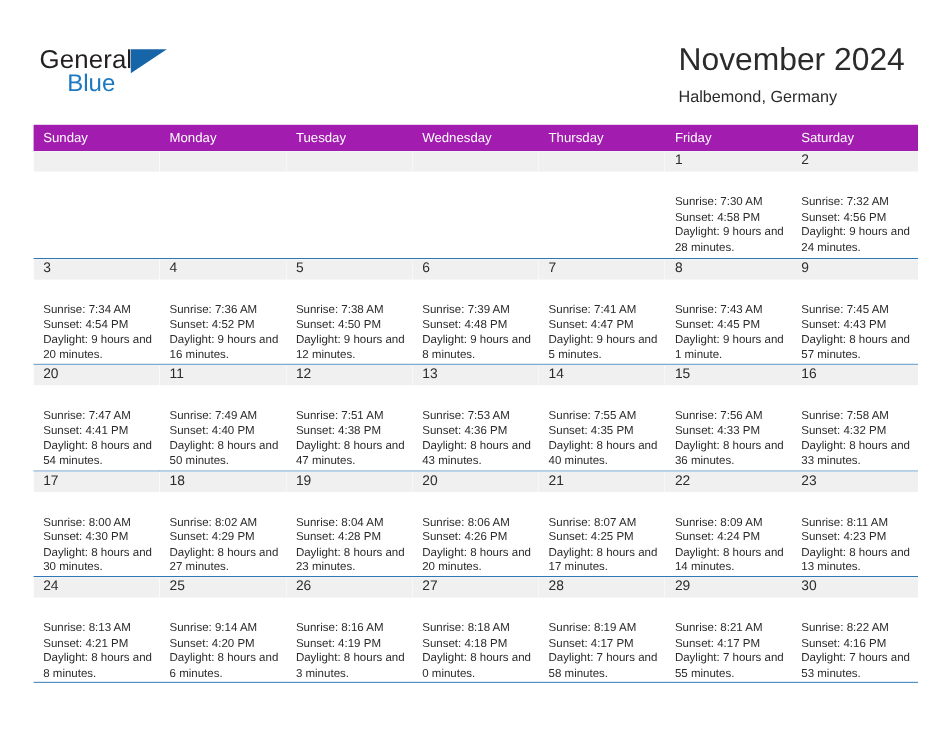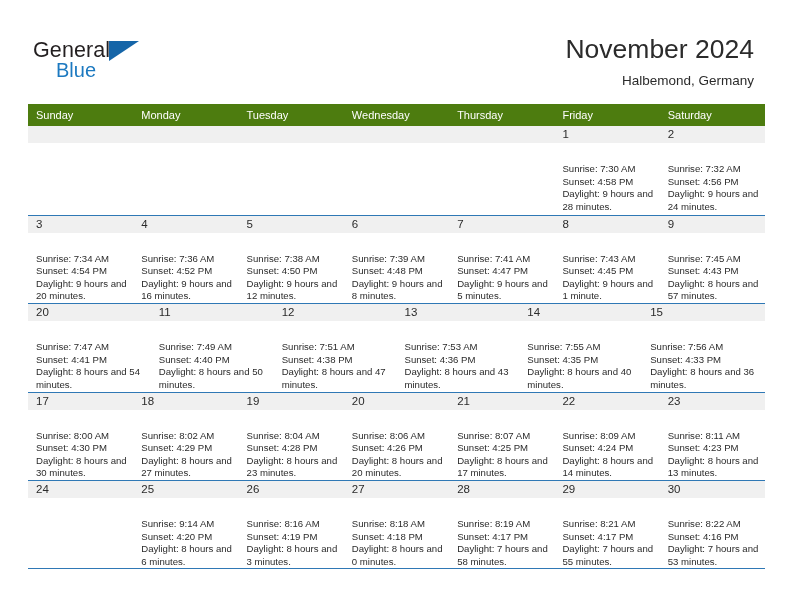--- a/index.html
+++ b/index.html
@@ -60,21 +60,20 @@
     width: 0;
     height: 0;
     border-left: 30px solid #1565a8;
     border-bottom: 20px solid transparent;
   }
 
   .title-block {
     position: absolute;
     right: 38px;
     top: 33px;
-    text-align: right;
     margin-left: 19px;
   }
   .cal-title {
     font-size: 26.5px;
     font-weight: normal;
     color: #2b2b2b;
     line-height: 32px;
     white-space: nowrap;
   }
   .cal-subtitle {
@@ -88,21 +87,21 @@
   
   .calendar {
     position: absolute;
     left: 28px;
     top: 104px;
     width: 737px;
   }
   .weekday-row {
     display: flex;
     width: 100%;
-    background: #4d7c0f;
+    background: #a21caf;
     height: 22px;
   }
   .weekday {
     flex: 1 1 0;
     box-sizing: border-box;
     color: #ffffff;
     font-size: 11px;
     line-height: 22px;
     padding-left: 8px;
     white-space: nowrap;
@@ -318,20 +317,28 @@
             </div>
           </div>
           <div class="day-cell">
             <div class="day-num">15</div>
             <div class="day-info">
               <div>Sunrise: 7:56 AM</div>
               <div>Sunset: 4:33 PM</div>
               <div class="wrap">Daylight: 8 hours and 36 minutes.</div>
             </div>
           </div>
+          <div class="day-cell">
+            <div class="day-num">16</div>
+            <div class="day-info">
+              <div>Sunrise: 7:58 AM</div>
+              <div>Sunset: 4:32 PM</div>
+              <div class="wrap">Daylight: 8 hours and 33 minutes.</div>
+            </div>
+          </div>
         </div>
         <div class="week-row">
           <div class="day-cell">
             <div class="day-num">17</div>
             <div class="day-info">
               <div>Sunrise: 8:00 AM</div>
               <div>Sunset: 4:30 PM</div>
               <div class="wrap">Daylight: 8 hours and 30 minutes.</div>
             </div>
           </div>
@@ -380,20 +387,25 @@
             <div class="day-info">
               <div>Sunrise: 8:11 AM</div>
               <div>Sunset: 4:23 PM</div>
               <div class="wrap">Daylight: 8 hours and 13 minutes.</div>
             </div>
           </div>
         </div>
         <div class="week-row last">
           <div class="day-cell">
             <div class="day-num">24</div>
+            <div class="day-info">
+              <div>Sunrise: 8:13 AM</div>
+              <div>Sunset: 4:21 PM</div>
+              <div class="wrap">Daylight: 8 hours and 8 minutes.</div>
+            </div>
           </div>
           <div class="day-cell">
             <div class="day-num">25</div>
             <div class="day-info">
               <div>Sunrise: 9:14 AM</div>
               <div>Sunset: 4:20 PM</div>
               <div class="wrap">Daylight: 8 hours and 6 minutes.</div>
             </div>
           </div>
           <div class="day-cell">

